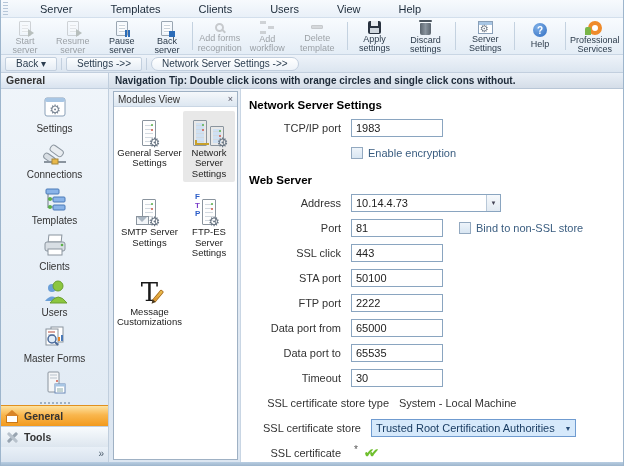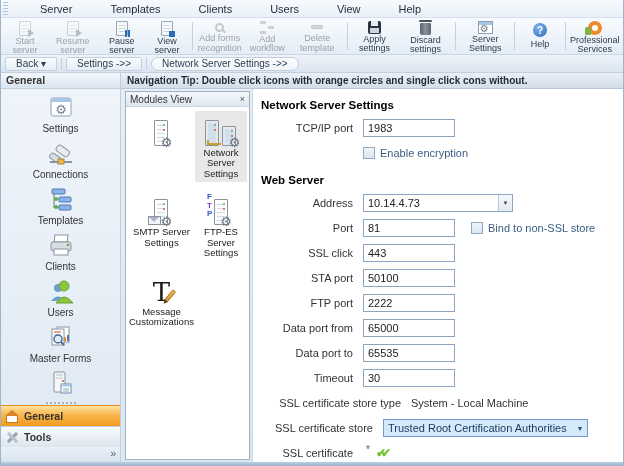--- a/index.html
+++ b/index.html
@@ -64,21 +64,21 @@
     background:linear-gradient(#eef3f9,#dbe5f0); border-bottom:1px solid #c2cfde; }
   .crumbbtn { height:14px; display:flex; align-items:center; padding:0 10px; font-size:10px; color:#2c3e50;
     background:linear-gradient(#fbfdfe,#e6edf5); border:1px solid #c2cfde; border-radius:2px; }
   .crumbbtn.active { background:linear-gradient(#ffffff,#eef3f9);border-radius:7px; }
   .csep { width:1px; height:12px; background:#c2cfde; margin:0 2px; }
 
   
   .content { display:flex; height:389px; }
 
   
-  .sidebar { width:120px; display:flex; flex-direction:column;
+  .sidebar { width:108px; display:flex; flex-direction:column;
     background:linear-gradient(#f0f5fa,#dfe9f3); border-right:1px solid #c0cedd; }
   .sbheader { height:16px; line-height:15px; padding-left:5px; font-weight:bold; font-size:10.5px; color:#333;
     background:linear-gradient(#f4f8fc,#d9e3ef); border-bottom:1px solid #c2cfde; }
   .sbitems { flex:1; display:flex; flex-direction:column; align-items:center; padding-top:4px; overflow:hidden; }
   .sbitem { display:flex; flex-direction:column; align-items:center; padding:2px 4px 3px; margin-bottom:2px;
     border-radius:3px; width:92px; }
   .sbitem .sblabel { font-size:10px; color:#333; margin-top:2px; text-align:center; }
   .sbicon { width:28px; height:26px; display:flex; align-items:center; justify-content:center; }
 
   .splitgrip { height:5px; display:flex; align-items:center; justify-content:center; }
@@ -205,21 +205,21 @@
             <i></i>
           </span>
         </span>
       <span class="tlabel">Pause server</span>
     </div>
     <div class="tbtn">
       <span class="ticon">
           <span class="srv"></span>
           <span class="stopsq"></span>
         </span>
-      <span class="tlabel">View server</span>
+      <span class="tlabel">Back server</span>
     </div>
     <div class="tsep"></div>
     <div class="tbtn disabled">
       <span class="ticon">
           <span class="magicon"></span>
         </span>
       <span class="tlabel" style="max-width:56px">Add forms recognition</span>
     </div>
     <div class="tbtn disabled">
       <span class="ticon">
@@ -419,20 +419,21 @@
             </div>
             <div class="palgrid">
               <div class="moditem">
                 <span class="modicon">
                   <span class="tower">
                       <span class="dot g"></span>
                       <span class="dot r"></span>
                     </span>
                   <span class="gearchar gear-br">⚙</span>
                 </span>
+                <span class="modlabel">General Server Settings</span>
               </div>
               <div class="moditem selected">
                 <span class="modicon">
                   <span class="tower blue" style="margin-right:3px">
                       <span class="dot g"></span>
                       <span class="dot r"></span>
                     </span>
                   <span class="tower blue" style="height:20px">
                       <span class="dot g"></span>
                       <span class="dot r"></span>

